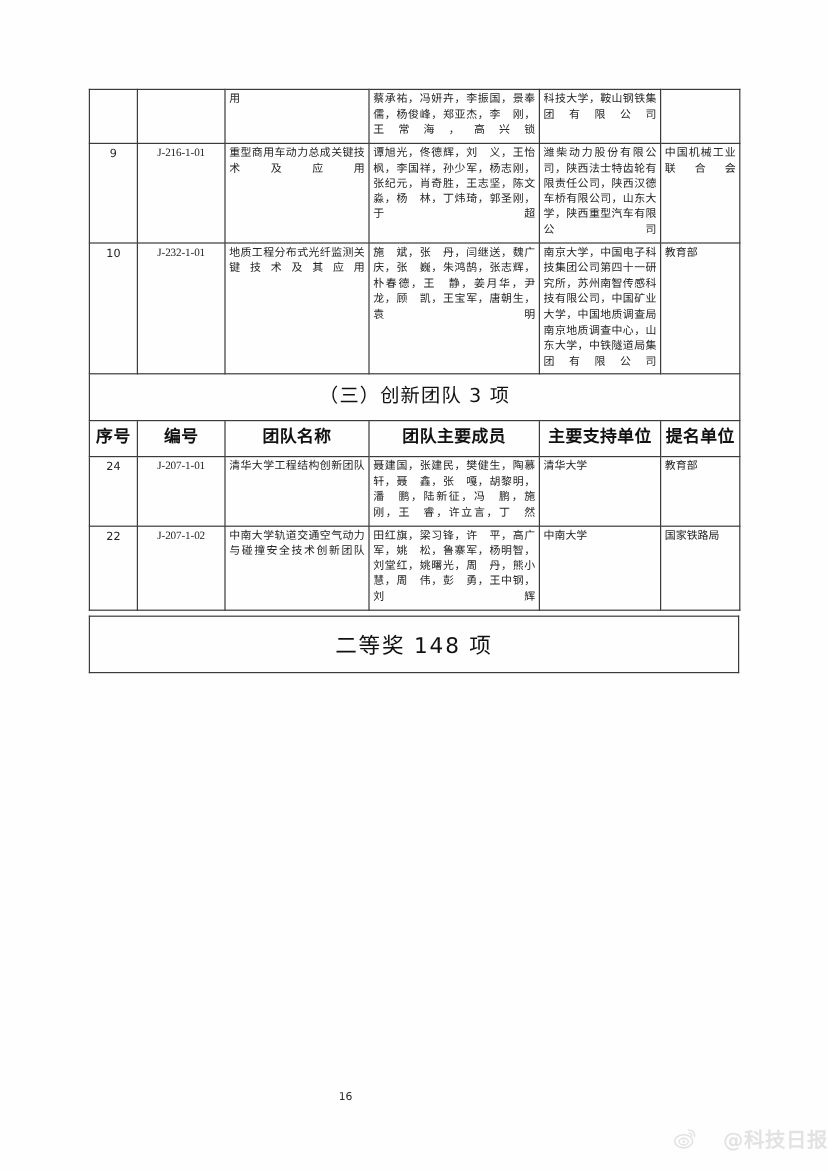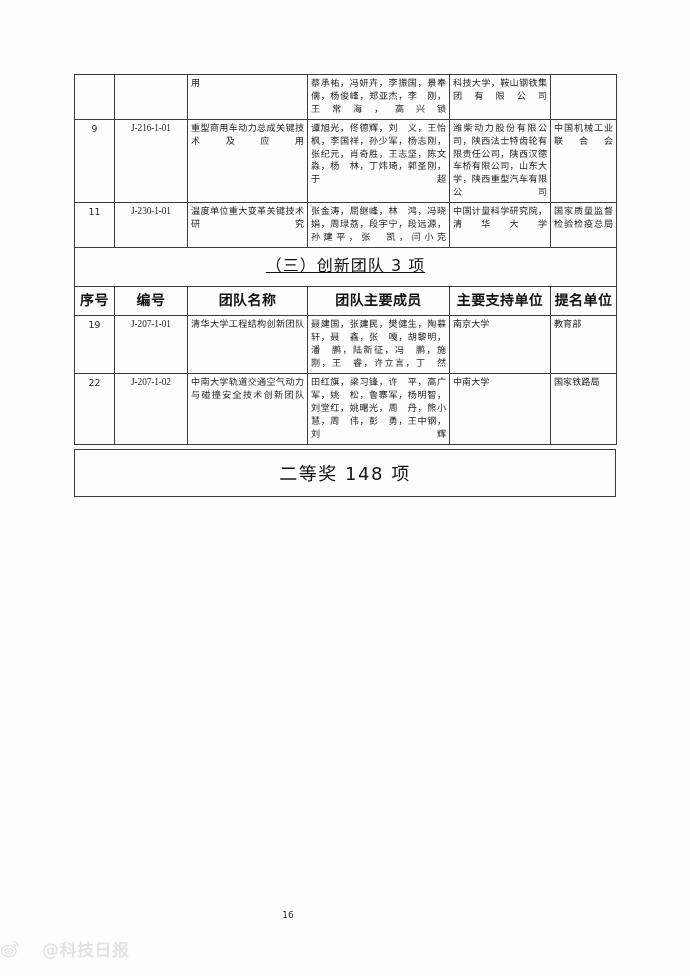--- a/index.html
+++ b/index.html
@@ -82,21 +82,21 @@
   }
 
   
   tr.section-row td {
     text-align: center;
     font-size: 16px;
     padding: 7px 0 8px 0;
     letter-spacing: 1px;
     color: #111;
   }
-  .section-label { font-family: "DejaVu Sans", "Liberation Sans", sans-serif; text-decoration: underline; }
+  .section-label { font-family: "DejaVu Sans", "Liberation Sans", sans-serif; }
 
   
   tr.head-row th {
     text-align: center;
     font-weight: bold;
     font-size: 14px;
     padding: 4px 0 5px 0;
     color: #111;
     letter-spacing: 0.4px;
   }
@@ -131,21 +131,21 @@
   }
 
   
   .watermark {
     position: absolute;
     left: 0;
     top: 936px;
     width: 690px;
     display: flex;
     align-items: center;
-    justify-content: flex-start;
+    justify-content: flex-end;
     gap: 22px;
     opacity: 0.20;
     user-select: none;
   }
   .watermark .wm-logo {
     width: 20px;
     height: 20px;
     display: block;
   }
   .watermark .wm-text {
@@ -187,49 +187,49 @@
 
         <tr>
           <td class="seq-cell">9</td>
           <td class="code-cell">J-216-1-01</td>
           <td class="cell-spread cjk">重型商用车动力总成关键技术及应用</td>
           <td class="cell-spread cjk">谭旭光，佟德辉，刘　义，王怡枫，李国祥，孙少军，杨志刚，张纪元，肖奇胜，王志坚，陈文淼，杨　林，丁炜琦，郭圣刚，于　超</td>
           <td class="cell-spread cjk">潍柴动力股份有限公司，陕西法士特齿轮有限责任公司，陕西汉德车桥有限公司，山东大学，陕西重型汽车有限公司</td>
           <td class="cell-spread cjk">中国机械工业联合会</td>
         </tr>
 
-
-        <tr>
-          <td class="seq-cell">11</td>
-          <td class="code-cell">J-230-1-01</td>
-          <td class="cell-spread cjk">温度单位重大变革关键技术研究</td>
-          <td class="cell-spread cjk">张金涛，屈继峰，林　鸿，冯晓娟，周琭荔，段宇宁，段远源，孙建平，张　凯，闫小克</td>
-          <td class="cell-spread cjk">中国计量科学研究院，清华大学</td>
-          <td class="cell-spread cjk">国家质量监督检验检疫总局</td>
-        </tr>
+        <tr>
+          <td class="seq-cell">10</td>
+          <td class="code-cell">J-232-1-01</td>
+          <td class="cell-spread cjk">地质工程分布式光纤监测关键技术及其应用</td>
+          <td class="cell-spread cjk">施　斌，张　丹，闫继送，魏广庆，张　巍，朱鸿鹄，张志辉，朴春德，王　静，姜月华，尹　龙，顾　凯，王宝军，唐朝生，袁　明</td>
+          <td class="cell-spread cjk">南京大学，中国电子科技集团公司第四十一研究所，苏州南智传感科技有限公司，中国矿业大学，中国地质调查局南京地质调查中心，山东大学，中铁隧道局集团有限公司</td>
+          <td class="cell-justify cjk">教育部</td>
+        </tr>
+
 
         <tr class="section-row">
           <td colspan="6" class="section-label">（三）创新团队 3 项</td>
         </tr>
 
         <tr class="head-row">
           <th>序号</th>
           <th>编号</th>
           <th>团队名称</th>
           <th>团队主要成员</th>
           <th>主要支持单位</th>
           <th>提名单位</th>
         </tr>
 
         <tr>
-          <td class="seq-cell">19</td>
+          <td class="seq-cell">24</td>
           <td class="code-cell">J-207-1-01</td>
           <td class="cell-spread cjk">清华大学工程结构创新团队</td>
           <td class="cell-spread cjk">聂建国，张建民，樊健生，陶慕轩，聂　鑫，张　嘎，胡黎明，潘　鹏，陆新征，冯　鹏，施　刚，王　睿，许立言，丁　然</td>
-          <td class="cell-justify cjk">南京大学</td>
+          <td class="cell-justify cjk">清华大学</td>
           <td class="cell-justify cjk">教育部</td>
         </tr>
 
         <tr>
           <td class="seq-cell">22</td>
           <td class="code-cell">J-207-1-02</td>
           <td class="cell-spread cjk">中南大学轨道交通空气动力与碰撞安全技术创新团队</td>
           <td class="cell-spread cjk">田红旗，梁习锋，许　平，高广军，姚　松，鲁寨军，杨明智，刘堂红，姚曙光，周　丹，熊小慧，周　伟，彭　勇，王中钢，刘　辉</td>
           <td class="cell-justify cjk">中南大学</td>
           <td class="cell-justify cjk">国家铁路局</td>

